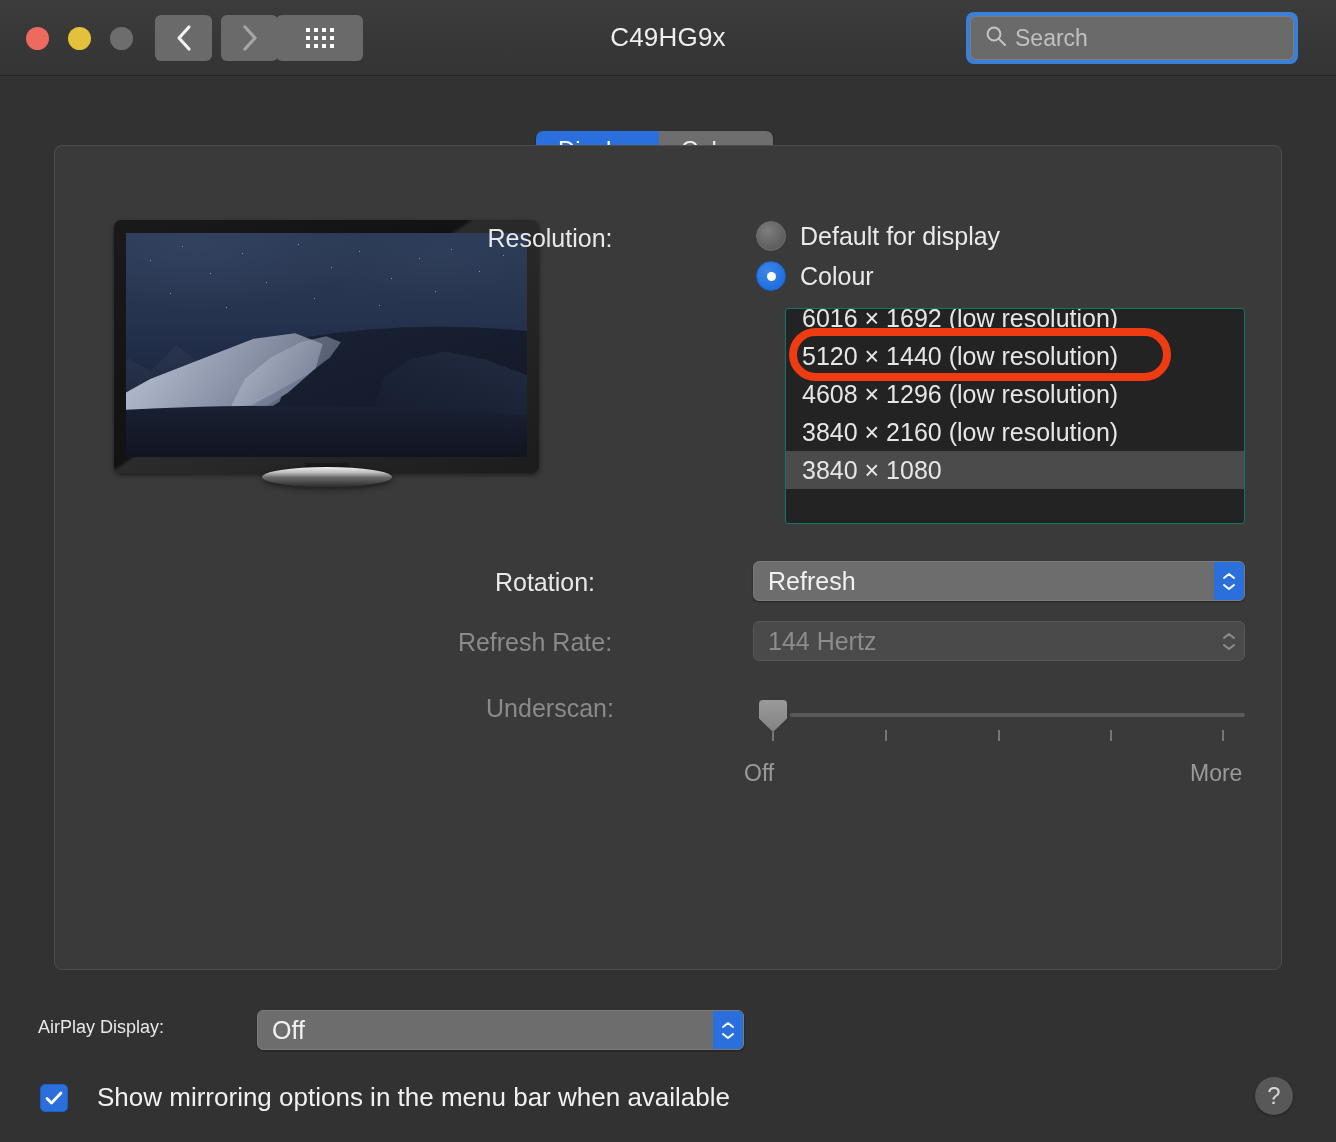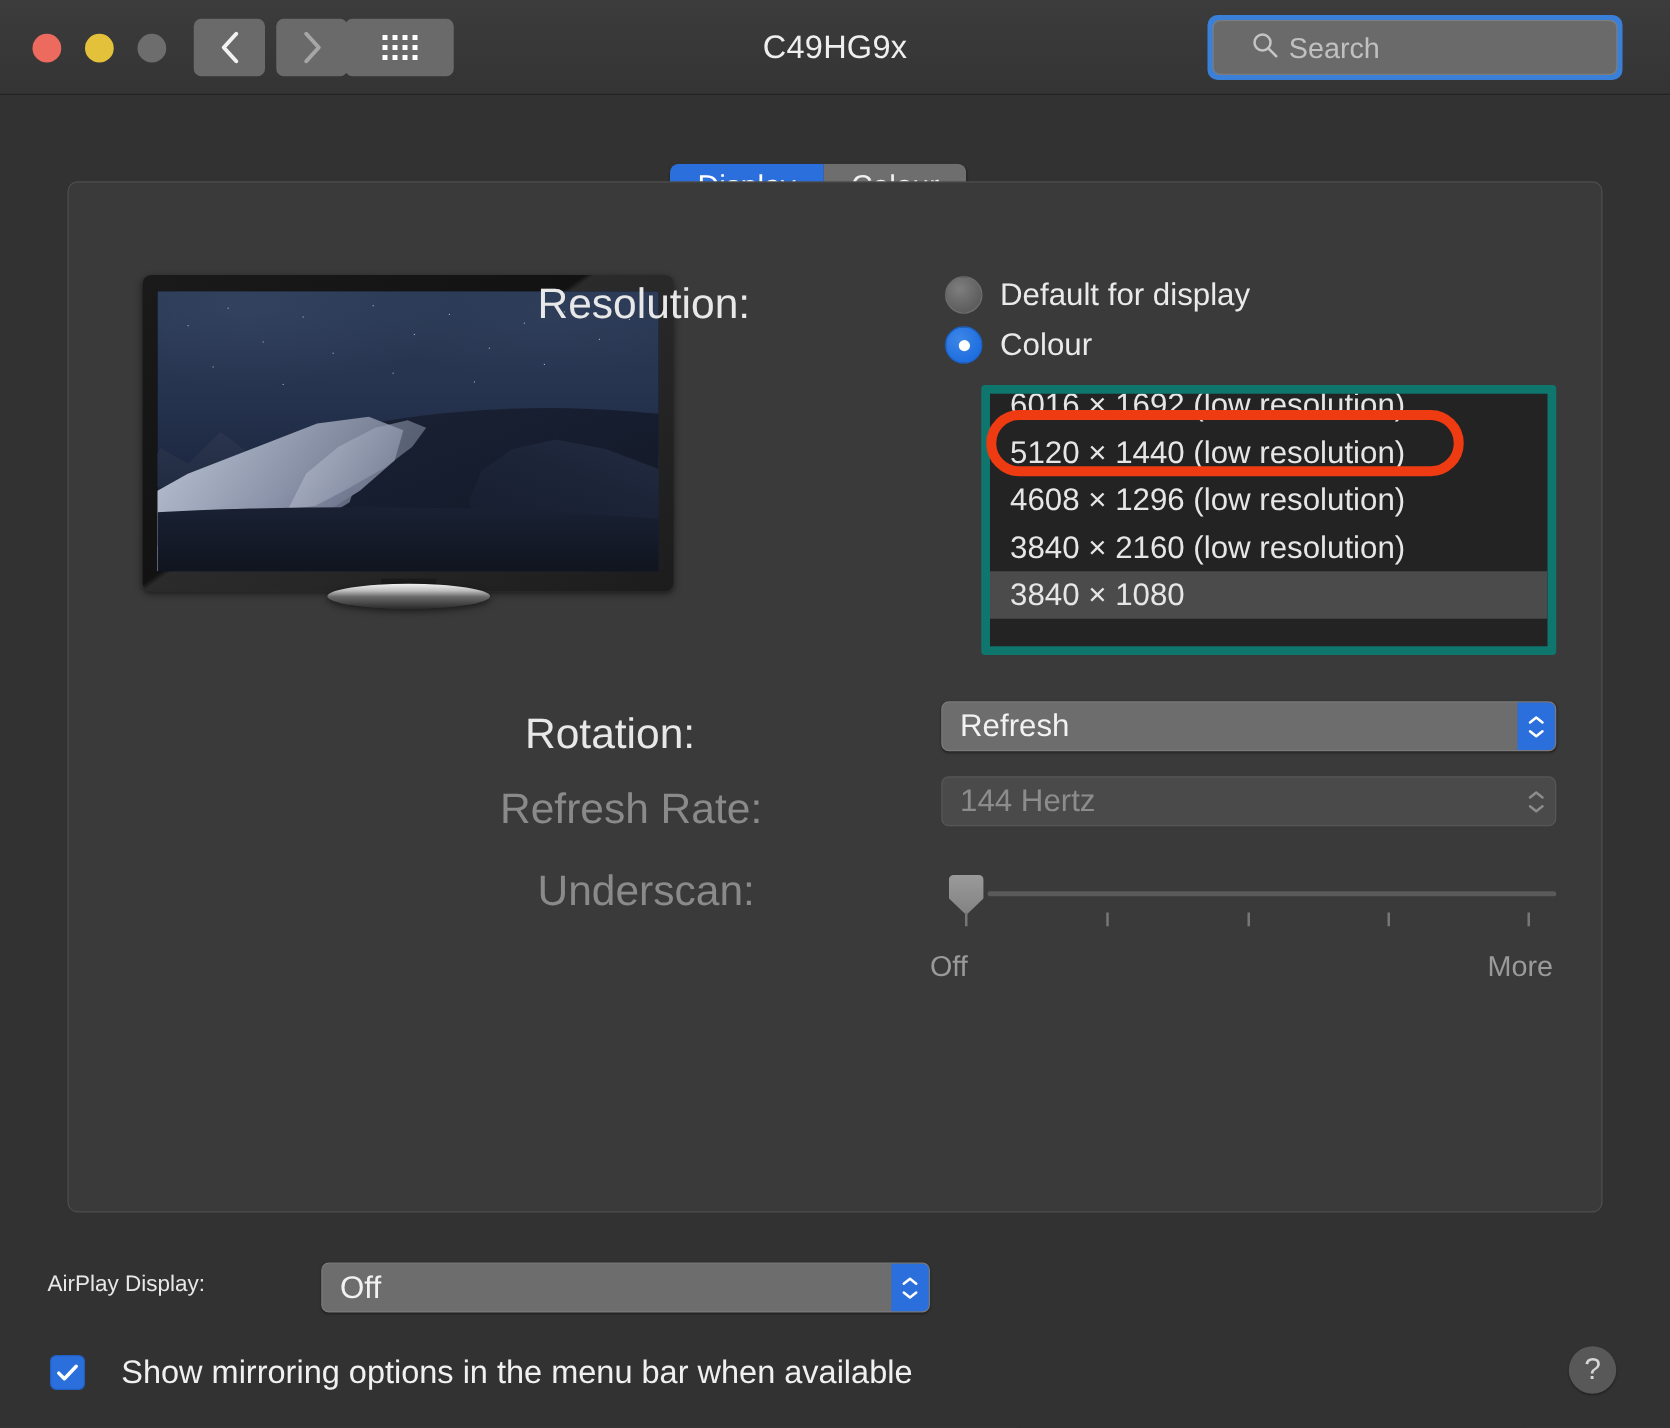--- a/index.html
+++ b/index.html
@@ -67,21 +67,21 @@
     width: 332px; height: 52px;
     border-radius: 8px;
     background: #3b80d8;
     padding: 4px;
   }
   .searchfield {
     width: 100%; height: 100%;
     border-radius: 6px;
     background: #6a6a6a;
     display: flex; align-items: center;
-    padding-left: 30px;
+    padding-left: 14px;
     border: 1px solid #7d7d7d;
   }
   .searchfield svg { flex: 0 0 auto; margin-right: 8px; }
   .searchtext {
     color: #c0c0c0; font-size: 23px;
   }
 
   
   .tabs {
     position: absolute; left: 536px; top: 131px;
@@ -196,21 +196,21 @@
     position: absolute; left: 50%; transform: translateX(-50%);
     bottom: -14px; width: 130px; height: 20px;
     border-radius: 50%;
     background: linear-gradient(#f0f0f0 0%, #bdbdbd 28%, #6a6a6a 52%, #2a2a2a 100%);
     box-shadow: 0 2px 6px rgba(0,0,0,.55);
   }
 
   
   .row-label {
     position: absolute;
-    color: #e8e8e8; font-size: 34px; text-align: left;
+    color: #e8e8e8; font-size: 25px; text-align: center;
   }
   .row-label.dim { color: #8a8a8a; }
 
   
   .radio-row { position: absolute; display: flex; align-items: center; gap: 14px; }
   .radio {
     width: 30px; height: 30px; border-radius: 50%;
     background: radial-gradient(circle at 38% 32%, #7e7e7e, #5e5e5e 70%);
     border: 1px solid #6d6d6d;
     display: flex; align-items: center; justify-content: center;
@@ -223,21 +223,21 @@
   .radio.on::after {
     content: ""; width: 9px; height: 9px; border-radius: 50%; background: #fff;
   }
   .radio-label { color: #eaeaea; font-size: 25px; white-space: nowrap; }
 
   
   .reslist {
     position: absolute; left: 785px; top: 308px;
     width: 460px; height: 216px;
     background: #232323;
-    border: 7px solid #0f766e;
+    border: 1px solid #0f766e;
     border-radius: 3px;
     overflow: hidden;
   }
   .resrow {
     height: 38px; line-height: 38px;
     padding-left: 16px;
     color: #e6e6e6; font-size: 25px;
     white-space: nowrap;
   }
   .resrow.clipped { margin-top: -10px; }

